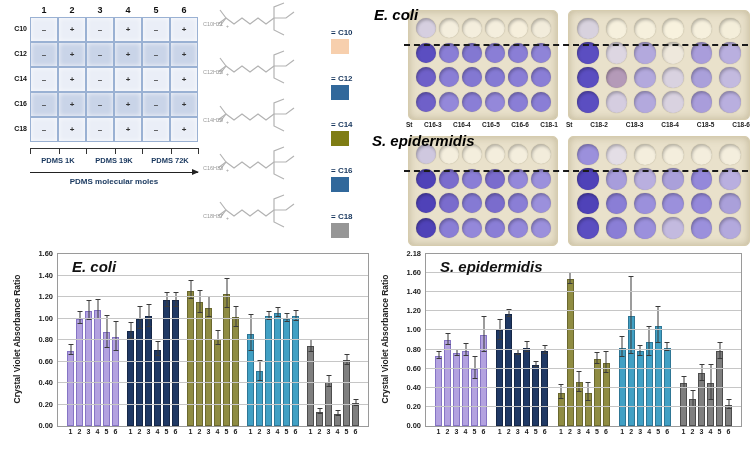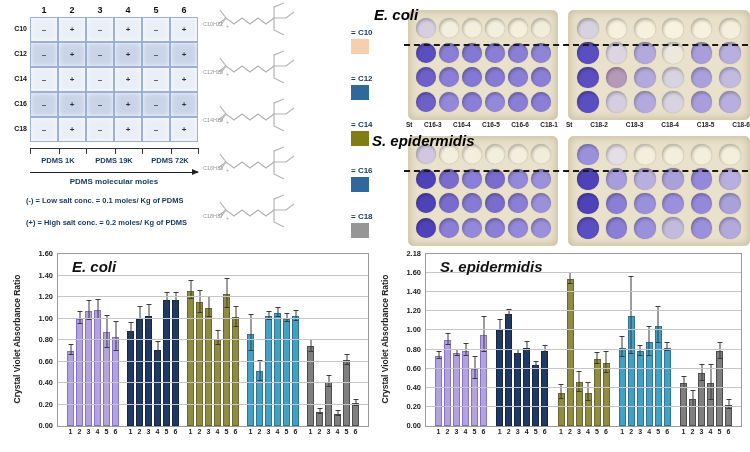--- a/index.html
+++ b/index.html
@@ -24,21 +24,21 @@
                   border-top:3.5px solid transparent;border-bottom:3.5px solid transparent;}
   .mw-label{position:absolute;font-size:8px;font-weight:bold;color:#17365d;text-align:center;}
   .salt-note{position:absolute;font-size:7.5px;font-weight:bold;color:#17365d;white-space:nowrap;}
 
   
   .structs{left:202px;top:0;width:128px;height:246px;}
   .struct{position:absolute;left:0;width:125px;height:46px;}
 
   
   .legend{left:331px;top:24px;width:46px;height:222px;}
-  .lg-entry{position:absolute;left:0;width:46px;margin-left:20px;}
+  .lg-entry{position:absolute;left:0;width:46px;}
   .lg-label{font-size:8px;font-weight:bold;color:#17365d;}
   .lg-swatch{width:18px;height:15px;margin-top:2px;}
 
   
   .plates{left:370px;top:0;width:380px;height:246px;}
   .sp-label{position:absolute;font-style:italic;font-weight:bold;font-size:15px;color:#000;z-index:5;}
   .plate{position:absolute;background:#e9e1cb;border:1px solid #d6ccae;border-radius:5px;
          box-shadow:inset 0 0 8px rgba(120,105,60,.35);}
   .well{position:absolute;border-radius:50%;box-shadow:inset 1px 2px 3px rgba(0,0,0,.25), 0 0 1px rgba(90,80,40,.4);}
   .speckled{background-image:radial-gradient(circle at 35% 45%, #fff 2px, rgba(255,255,255,0) 3px),
@@ -126,22 +126,20 @@
           <div class="bracket-tick"></div>
         </div>
         <div class="pdms-label" style="left: 80px; top: 154px;">PDMS 19K</div>
         <div class="bracket" style="left: 138px; top: 146px; width: 55px;">
           <div class="bracket-tick"></div>
         </div>
         <div class="pdms-label" style="left: 136px; top: 154px;">PDMS 72K</div>
       </div>
     <div class="mw-arrow" style="left:26px;top:170px;width:168px;"></div>
     <div class="mw-label" style="left:26px;top:175px;width:168px;">PDMS molecular moles</div>
-    <div class="salt-note" style="left:22px;top:194px;">(-) = Low salt conc. = 0.1 moles/ Kg of PDMS</div>
-    <div class="salt-note" style="left:22px;top:216px;">(+) = High salt conc. = 0.2 moles/ Kg of PDMS</div>
   </div>
 
   <div class="abs structs" id="structs">
       <div class="struct" style="top: 2px;"><svg width="125" height="46" viewBox="0 0 125 46">
           <g fill="none" stroke="#b3b3b3" stroke-width="1.2">
             <path d="M16 22 L24 16 L32 22 L40 16 L48 22 L56 16 L64 22 L72 16"></path>
             <path d="M24 16 L18 8 M24 16 L18 24"></path>
             <path d="M72 16 L72 5 L82 1"></path>
             <path d="M72 16 L84 16 L92 10"></path>
             <path d="M72 16 L72 28 L82 33"></path>

